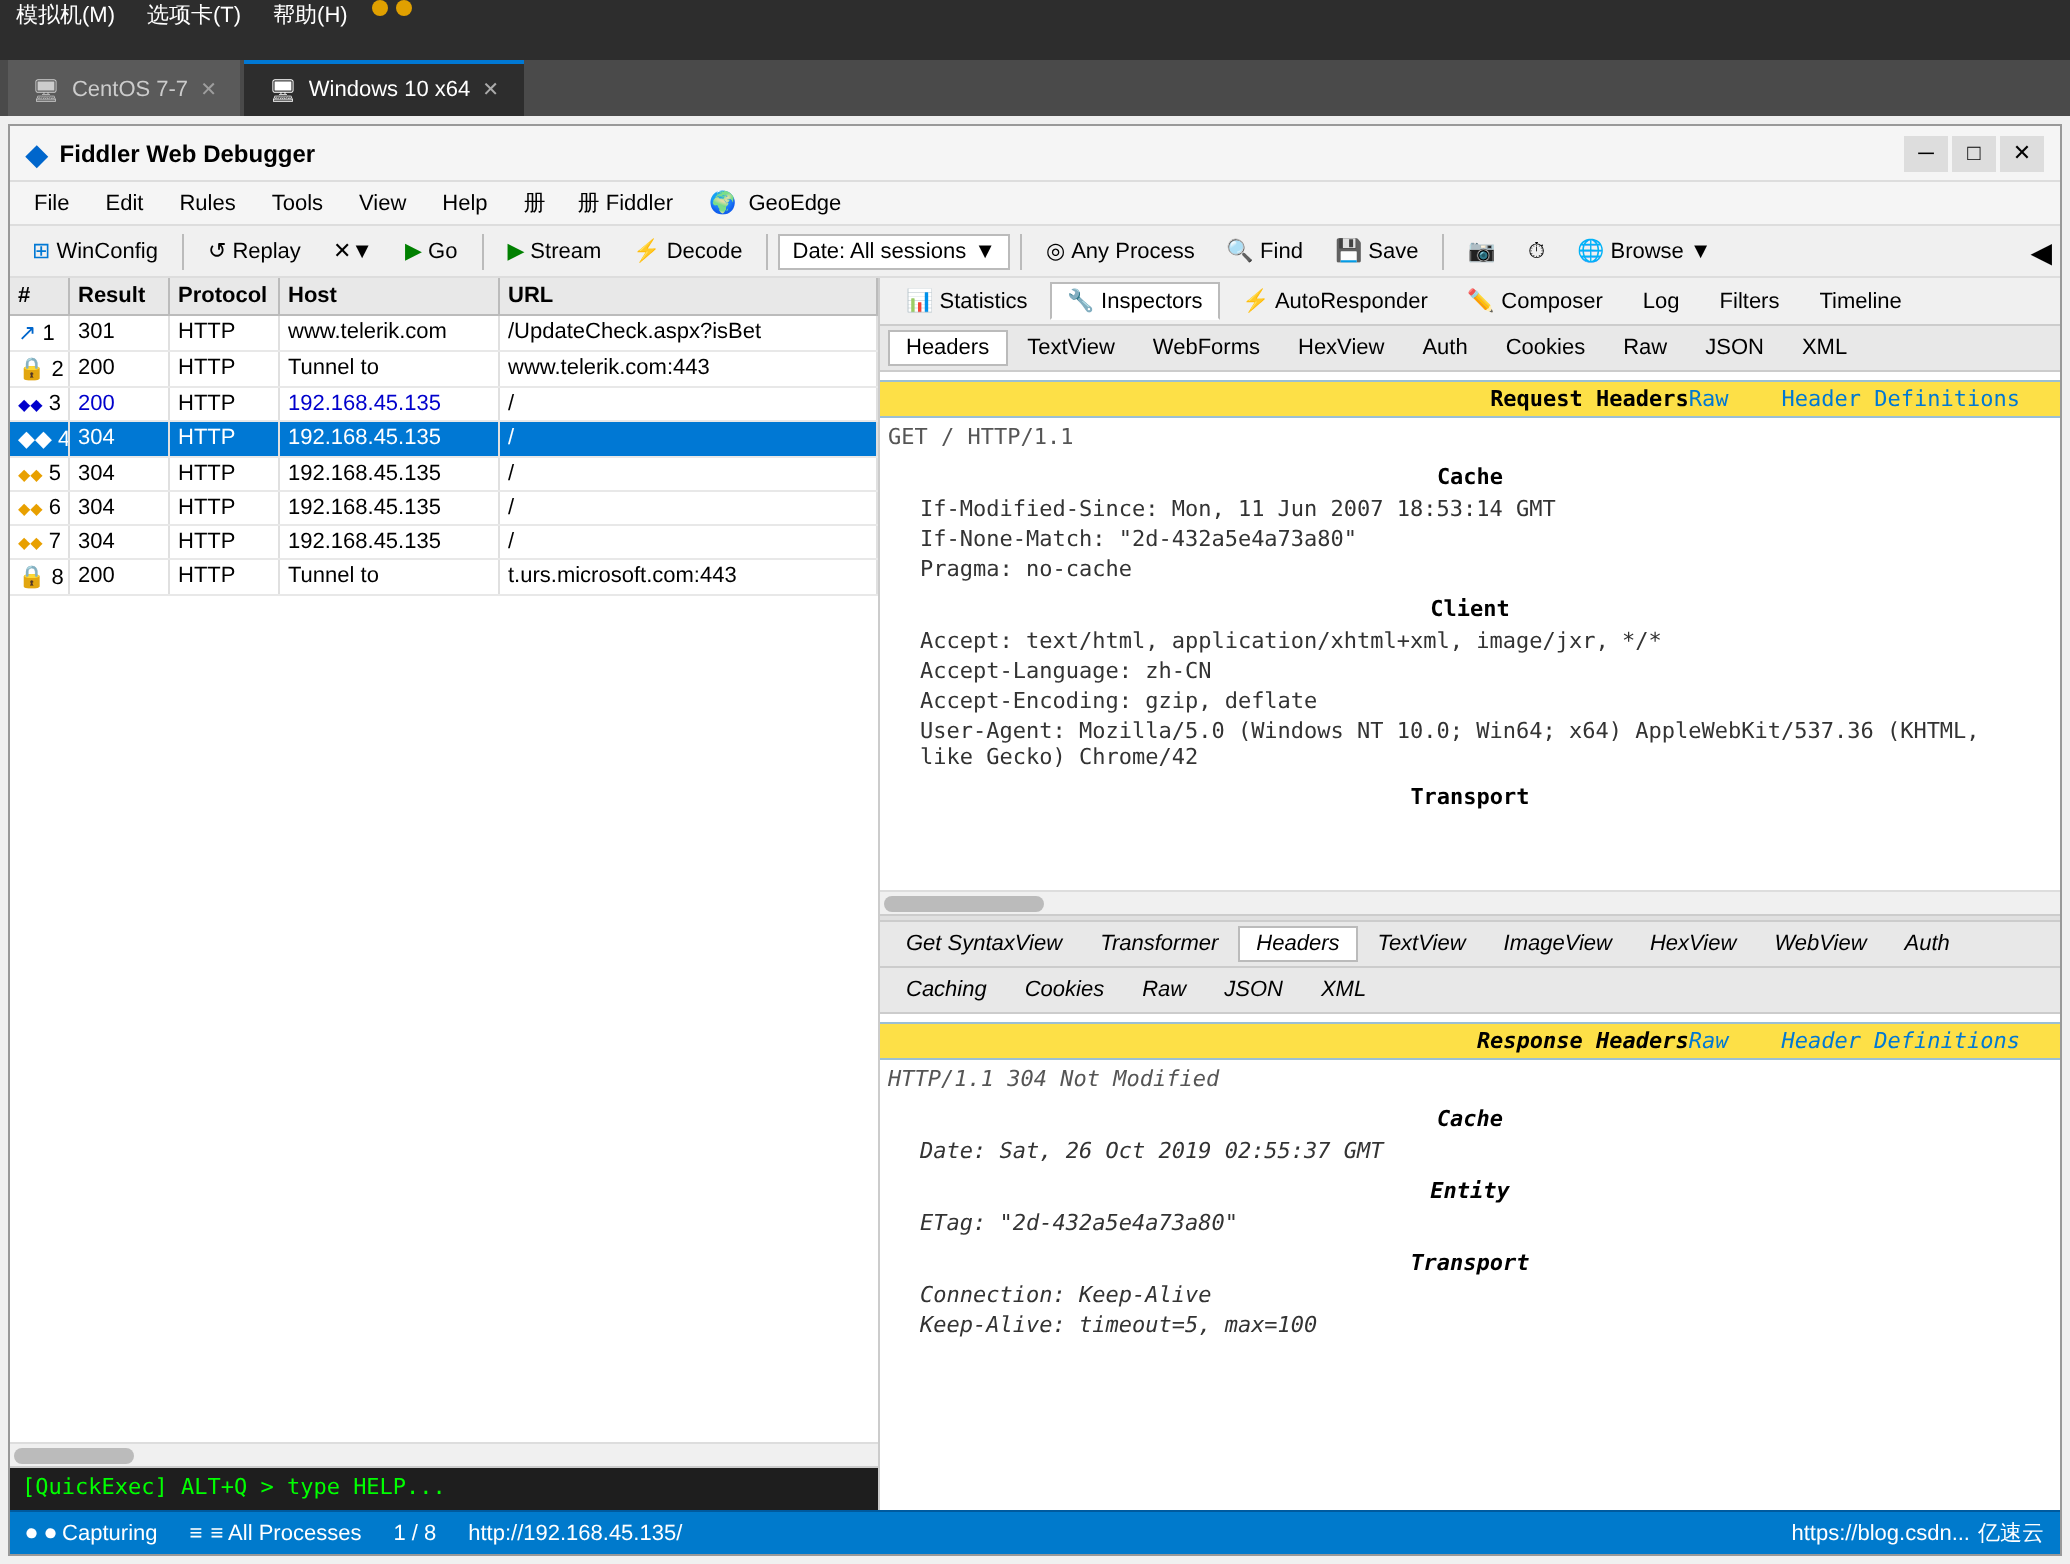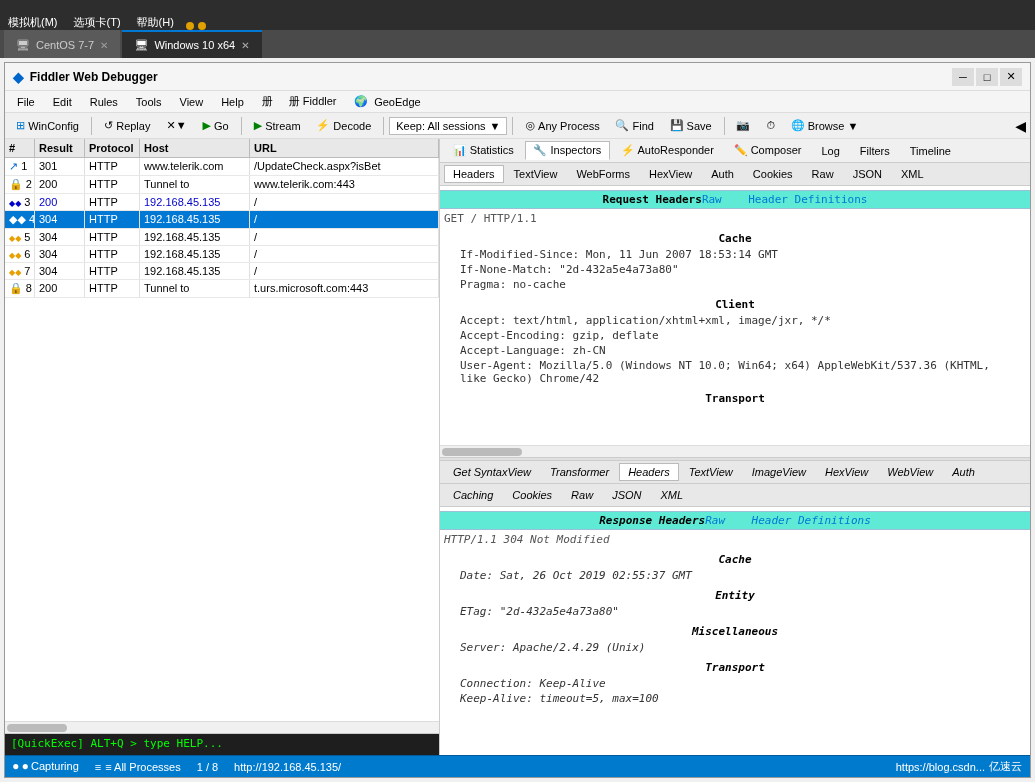--- a/index.html
+++ b/index.html
@@ -1,19 +1,19 @@
 <!DOCTYPE html>
 <html><head>
   <meta charset="utf-8">
   <style>
     * { margin: 0; padding: 0; box-sizing: border-box; }
     body { font-family: 'Segoe UI', Tahoma, sans-serif; font-size: 12px; background: #f0f0f0; width: 1035px; height: 782px; overflow: hidden; }
 
     
-    .title-bar { background: #2d2d2d; height: 30px; display: flex; align-items: flex-end; padding: 0 8px; color: #fff; }
+    .title-bar { background: #2d2d2d; height: 30px; display: flex; align-items: flex-start; padding: 0 8px; color: #fff; }
 
     
     .os-tabs { background: #4a4a4a; height: 28px; display: flex; align-items: stretch; padding-left: 4px; }
     .os-tab { display: flex; align-items: center; padding: 0 12px; font-size: 11px; color: #ccc; background: #5a5a5a; border-top: 2px solid transparent; cursor: pointer; gap: 6px; margin-right: 2px; }
     .os-tab.active { background: #2d2d2d; color: #fff; border-top-color: #0078d4; }
     .os-tab .close { font-size: 10px; opacity: 0.6; }
 
     
     .app-window { background: #fff; margin: 4px; border: 1px solid #999; height: calc(100% - 8px - 30px - 28px); display: flex; flex-direction: column; }
 
@@ -71,21 +71,21 @@
     
     .req-resp-area { flex: 1; display: flex; flex-direction: column; overflow: hidden; }
 
     
     .sub-tabs { background: #e8e8e8; border-bottom: 1px solid #ccc; display: flex; padding: 2px 4px; gap: 1px; }
     .sub-tab { padding: 2px 8px; font-size: 11px; cursor: pointer; border: 1px solid transparent; }
     .sub-tab.active { background: #fff; border-color: #bbb; }
 
     
     .headers-content { flex: 1; overflow-y: auto; background: #fff; font-size: 11px; font-family: Consolas, monospace; padding: 4px 0; }
-    .headers-section-bar { background: #5eead4; border-top: 1px solid #9bbfd4; border-bottom: 1px solid #9bbfd4; padding: 2px 20px; font-weight: bold; font-size: 11px; display: flex; justify-content: center; }
+    .headers-section-bar { background: #fde047; border-top: 1px solid #9bbfd4; border-bottom: 1px solid #9bbfd4; padding: 2px 20px; font-weight: bold; font-size: 11px; display: flex; justify-content: flex-end; }
     .headers-section-bar .raw-link { color: #0078d4; cursor: pointer; text-decoration: none; font-weight: normal; }
     .header-request-line { padding: 3px 4px; color: #555; font-size: 11px; }
     .header-group { padding: 2px 0; }
     .header-group-title { padding: 2px 8px; font-weight: bold; color: #000; text-align: center; }
     .header-line { padding: 1px 20px; color: #333; }
 
     
     .panel-divider { height: 4px; background: #e0e0e0; border-top: 1px solid #ccc; border-bottom: 1px solid #ccc; cursor: ns-resize; }
 
     
@@ -180,21 +180,21 @@
     <div class="tb-btn">
       <span style="color:green;">▶</span>
       <span>Stream</span>
     </div>
     <div class="tb-btn">
       <span>⚡</span>
       <span>Decode</span>
     </div>
     <div class="tb-separator"></div>
     <div class="tb-keep">
-      <span>Keep: All sessions</span>
+      <span>Date: All sessions</span>
       <span>▼</span>
     </div>
     <div class="tb-separator"></div>
     <div class="tb-btn">
       <span>◎</span>
 
       <span>Any Process</span>
     </div>
     <div class="tb-btn">
       <span>🔍</span>
@@ -370,22 +370,22 @@
           <div class="header-group">
             <div class="header-group-title">Cache</div>
             <div class="header-line">If-Modified-Since: Mon, 11 Jun 2007 18:53:14 GMT</div>
             <div class="header-line">If-None-Match: "2d-432a5e4a73a80"</div>
             <div class="header-line">Pragma: no-cache</div>
           </div>
 
           <div class="header-group">
             <div class="header-group-title">Client</div>
             <div class="header-line">Accept: text/html, application/xhtml+xml, image/jxr, */*</div>
+            <div class="header-line">Accept-Language: zh-CN</div>
             <div class="header-line">Accept-Encoding: gzip, deflate</div>
-            <div class="header-line">Accept-Language: zh-CN</div>
             <div class="header-line">User-Agent: Mozilla/5.0 (Windows NT 10.0; Win64; x64) AppleWebKit/537.36 (KHTML, like Gecko) Chrome/42</div>
           </div>
 
           <div class="header-group">
             <div class="header-group-title">Transport</div>
           </div>
 
         </div>
 
         <div style="height:12px;background:#f0f0f0;border-top:1px solid #ddd;display:flex;align-items:center;padding:0 2px;">
@@ -433,24 +433,20 @@
           <div class="header-group">
             <div class="header-group-title">Cache</div>
             <div class="header-line">Date: Sat, 26 Oct 2019 02:55:37 GMT</div>
           </div>
 
           <div class="header-group">
             <div class="header-group-title">Entity</div>
             <div class="header-line">ETag: "2d-432a5e4a73a80"</div>
           </div>
 
-          <div class="header-group">
-            <div class="header-group-title">Miscellaneous</div>
-            <div class="header-line">Server: Apache/2.4.29 (Unix)</div>
-          </div>
 
           <div class="header-group">
             <div class="header-group-title">Transport</div>
             <div class="header-line">Connection: Keep-Alive</div>
             <div class="header-line">Keep-Alive: timeout=5, max=100</div>
           </div>
 
         </div>
 
       </div>

